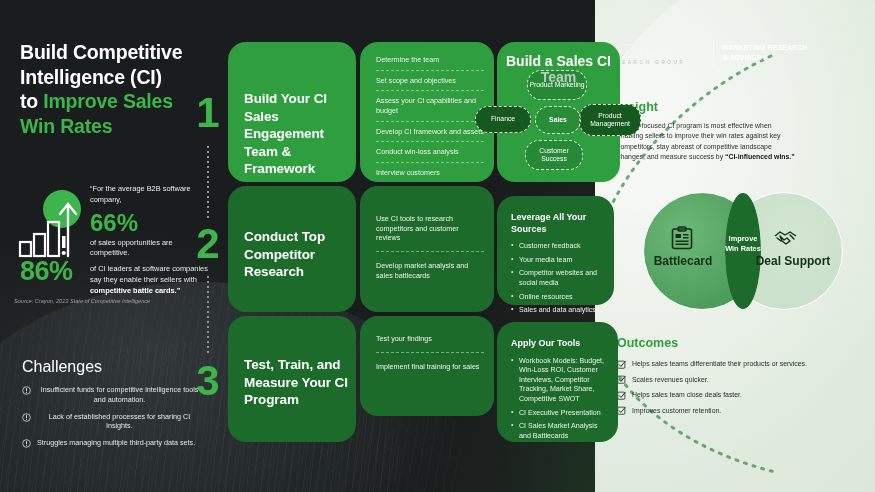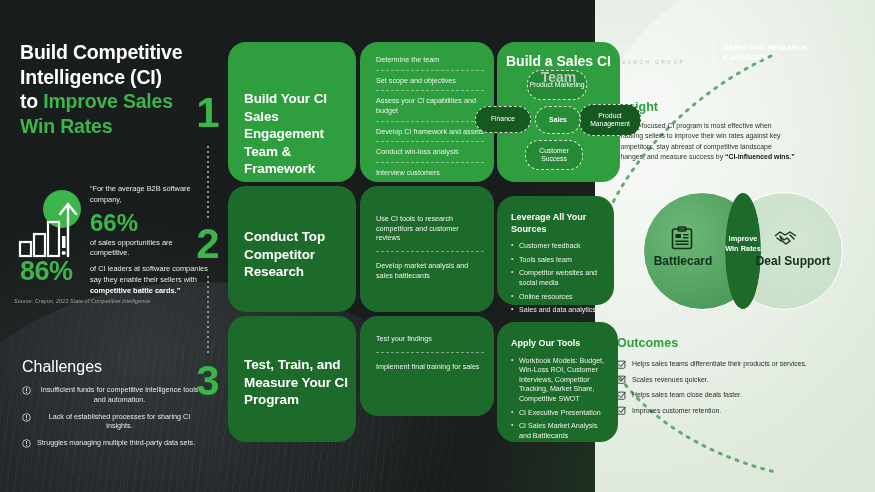--- a/index.html
+++ b/index.html
@@ -386,21 +386,21 @@
     <div class="steplist sparse" style="top:28px;">
       <div class="step">Use CI tools to research competitors and customer reviews</div>
       <div class="step">Develop market analysis and sales battlecards</div>
     </div>
   </div>
   <div class="card c-dark" id="diag2">
     <div class="pad">
       <div class="panel-h">Leverage All Your Sources</div>
       <ul class="bullets">
         <li>Customer feedback</li>
-        <li>Tools sales team</li>
+        <li>Your media team</li>
         <li>Competitor websites and social media</li>
         <li>Online resources</li>
         <li>Sales and data analytics</li>
       </ul>
     </div>
   </div>
 
   <div class="card c-dark" id="card3">
     <div class="card-title" style="left:16px; top:40px; right:8px;">Test, Train, and Measure Your CI Program</div>
   </div>

